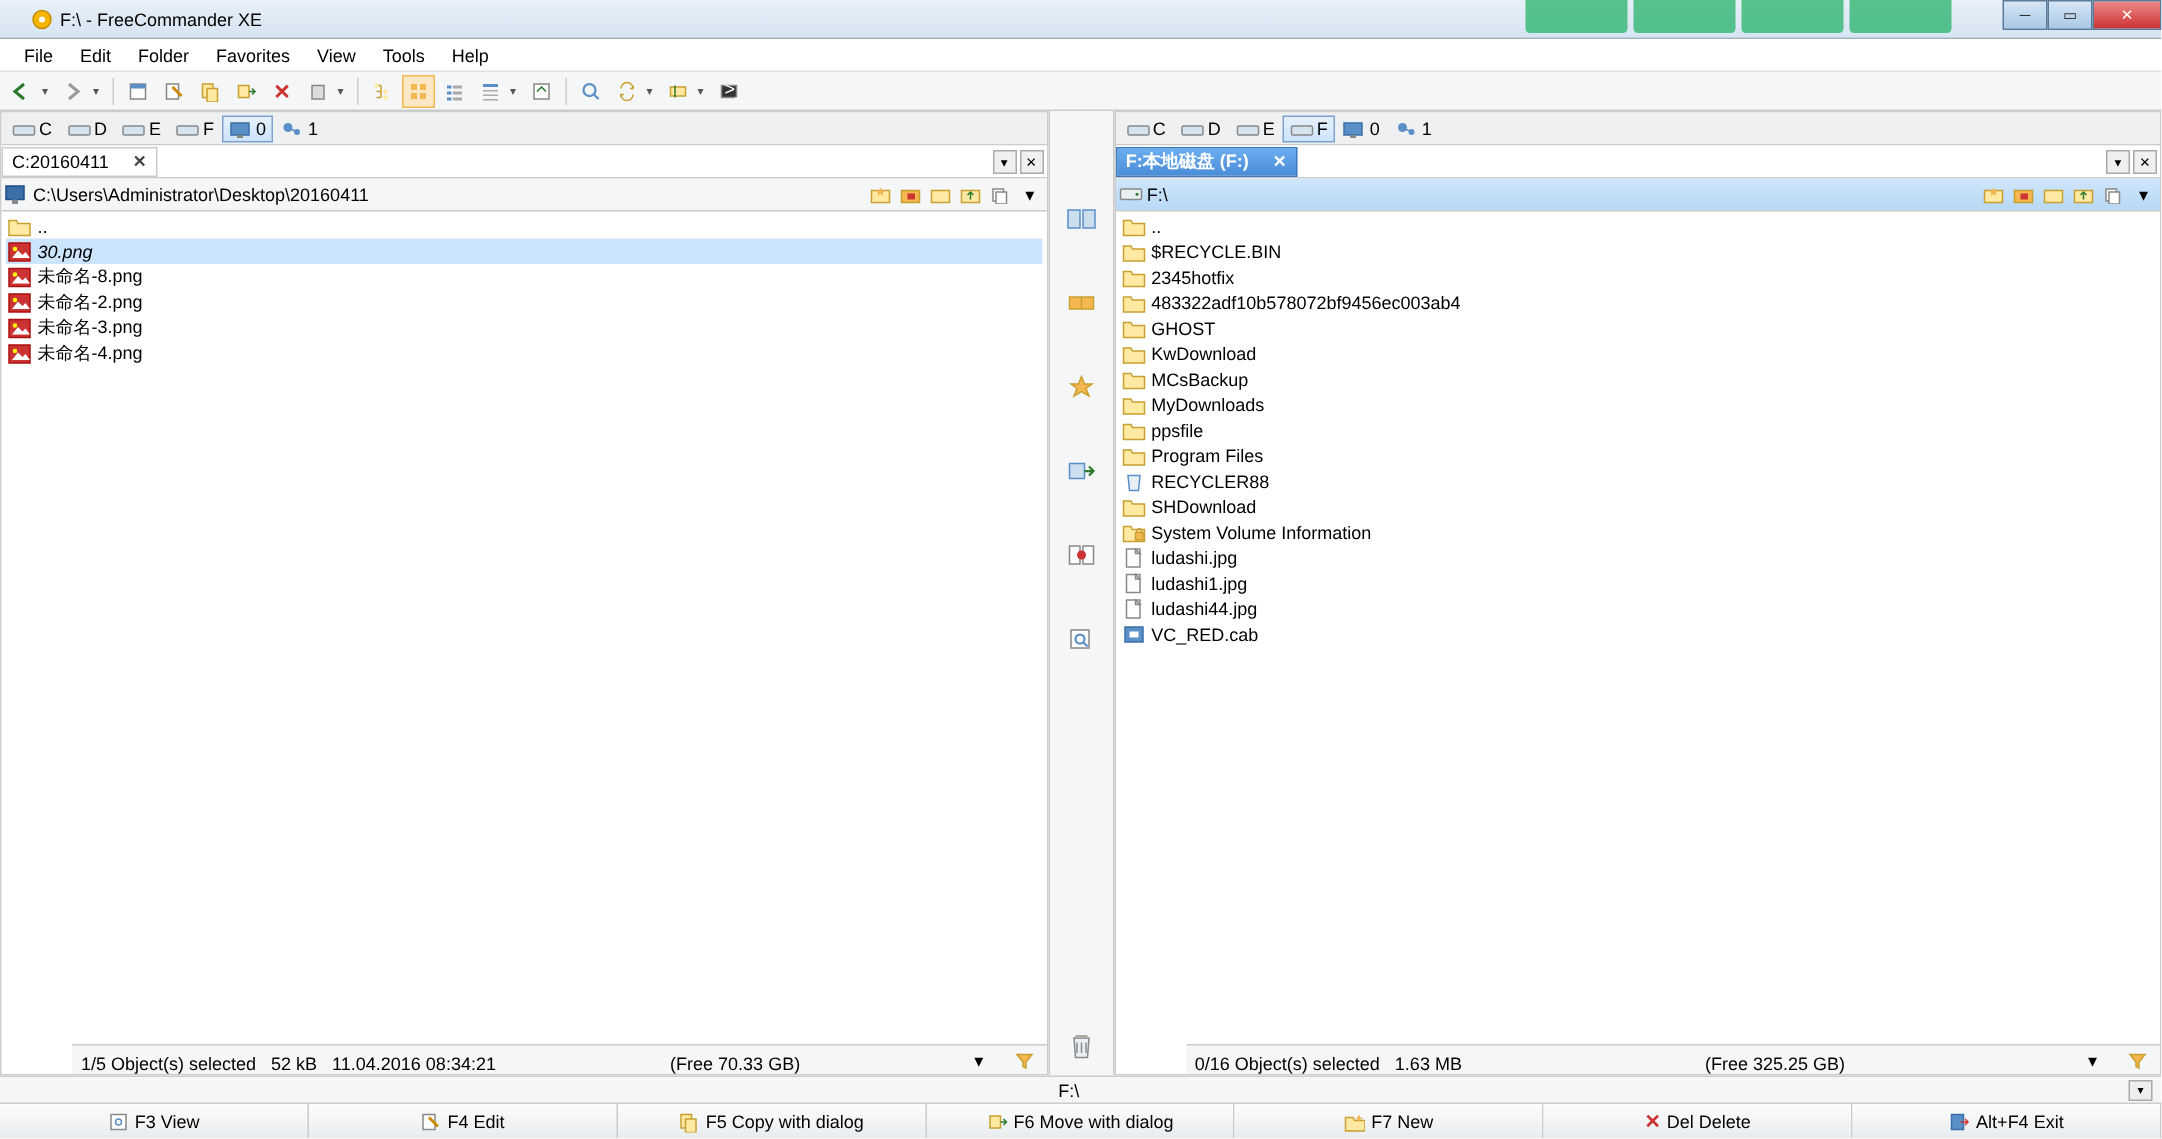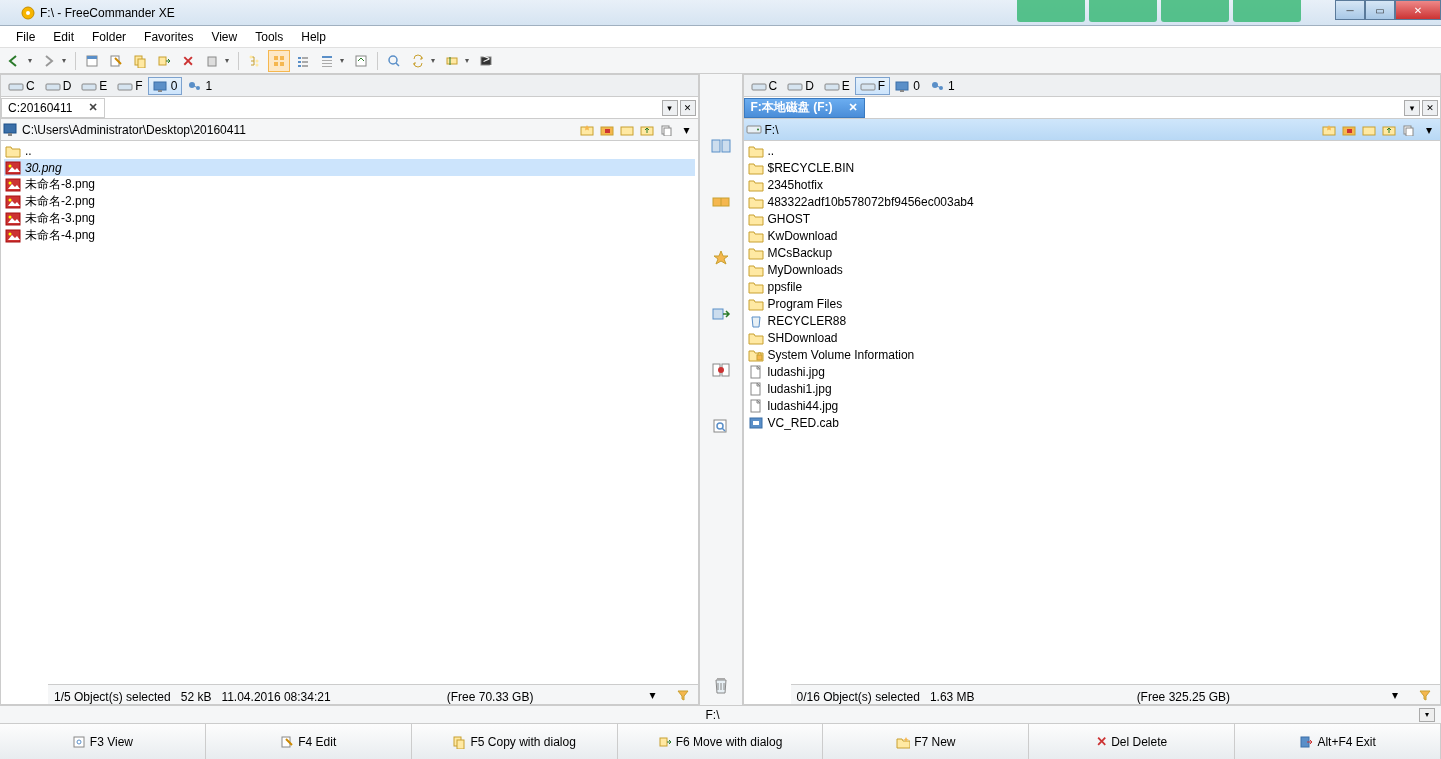--- a/index.html
+++ b/index.html
@@ -44,21 +44,21 @@
 .filelist { flex: 1; overflow-y: auto; background: #fff; padding: 1px 3px; }
 .file-row { display: flex; align-items: center; height: 17px; gap: 4px; padding: 0 1px; }
 .file-row.selected { background: #cce4fc; font-style: italic; }
 .file-icon { width: 16px; height: 14px; flex-shrink: 0; }
 .statusbar { height: 20px; display: flex; align-items: flex-end; padding: 0 6px; background: #f5f6f7; border-top: 1px solid #ccc; font-size: 12px; gap: 10px; margin-left: 47px; }
 .statusbar .spacer { flex: 1; }
 .statusbar .sbtn { width: 16px; height: 16px; }
 .bottom-path { height: 18px; background: #f5f6f7; border-top: 1px solid #ccc; display: flex; align-items: center; padding: 0 6px; }
 .bottom-path .spacer { flex: 1; }
 .bottom-path .dd-btn { width: 16px; height: 14px; border: 1px solid #aaa; background: #eee; font-size: 8px; display: flex; align-items: center; justify-content: center; }
-.fnbar { height: 36px; display: flex; background: #eef0f2; border-top: 1px solid #ccc; }
+.fnbar { height: 24px; display: flex; background: #eef0f2; border-top: 1px solid #ccc; }
 .fn-item { flex: 1; display: flex; align-items: center; justify-content: center; gap: 4px; border-right: 1px solid #ccc; background: linear-gradient(#fdfdfd, #e8ecef); }
 
 svg { display: block; }
 </style>
 </head>
 <body>
 
 <div class="titlebar">
   <span class="app-icon">
     <svg width="16" height="16">

